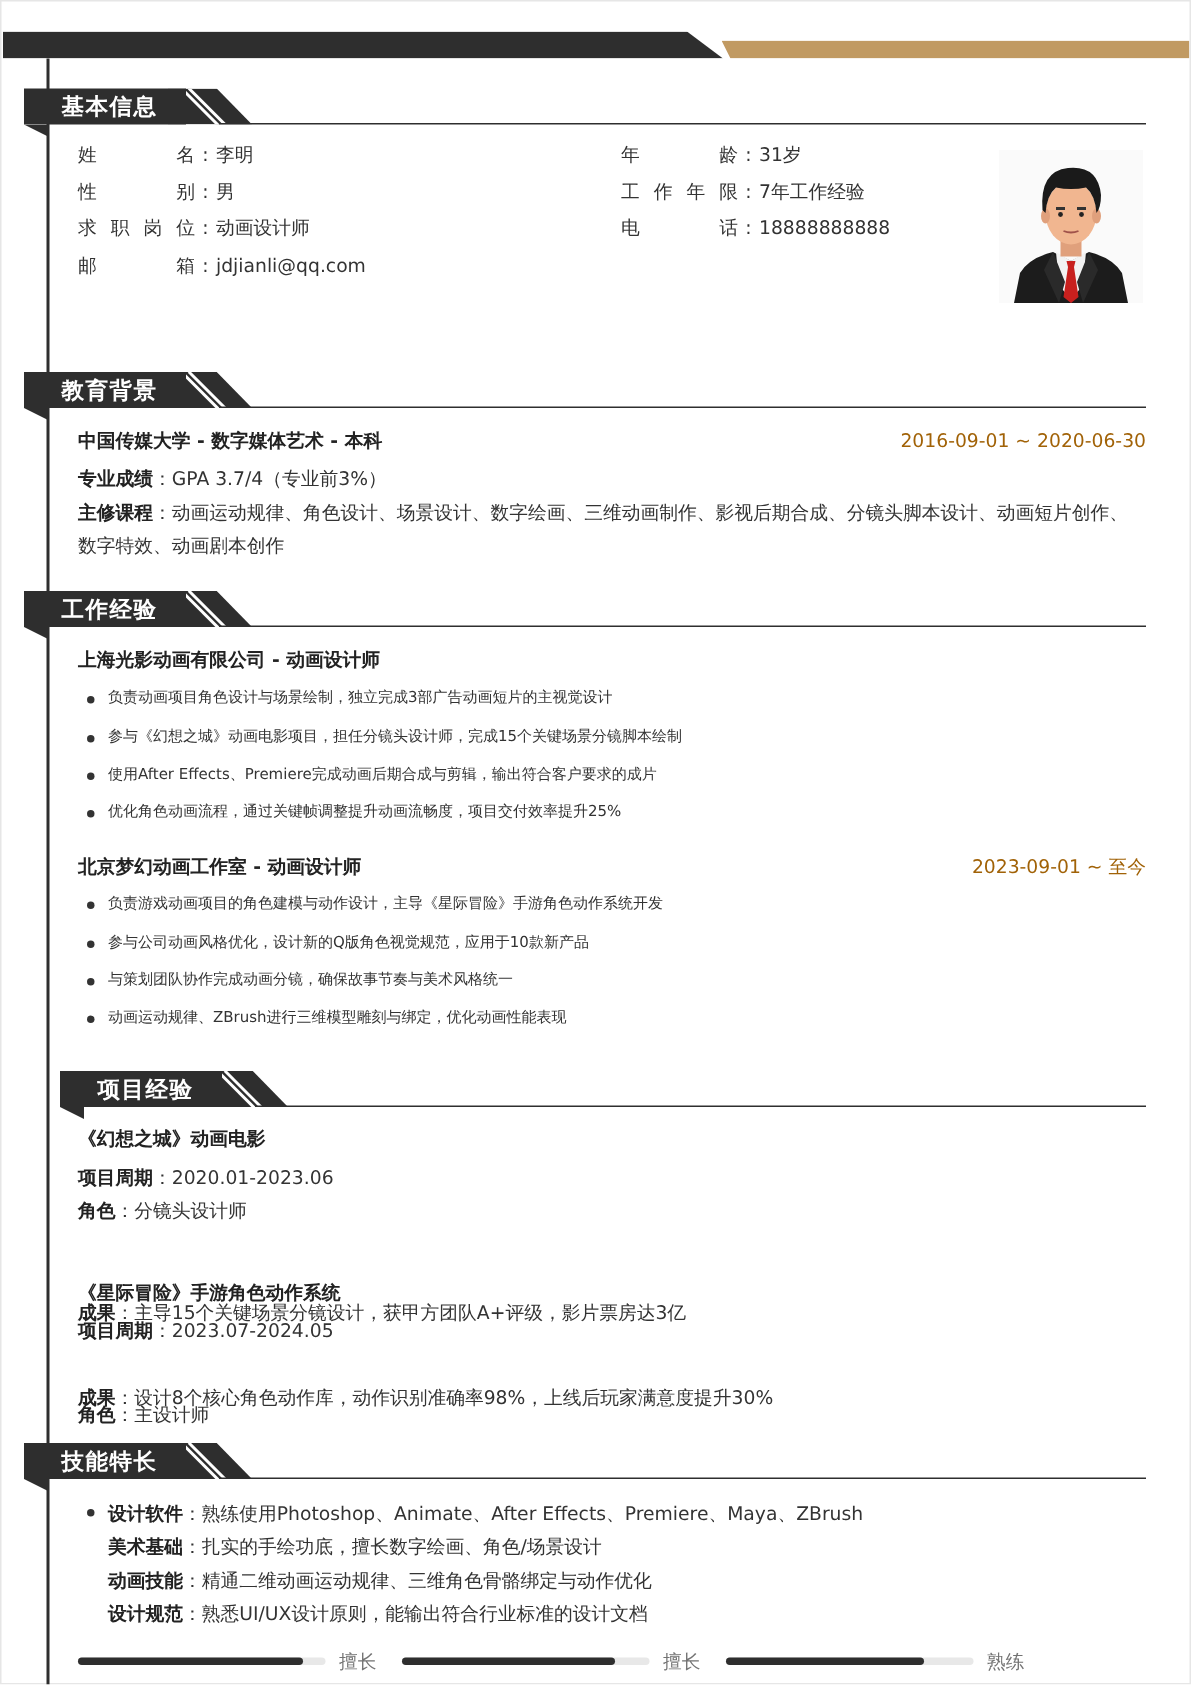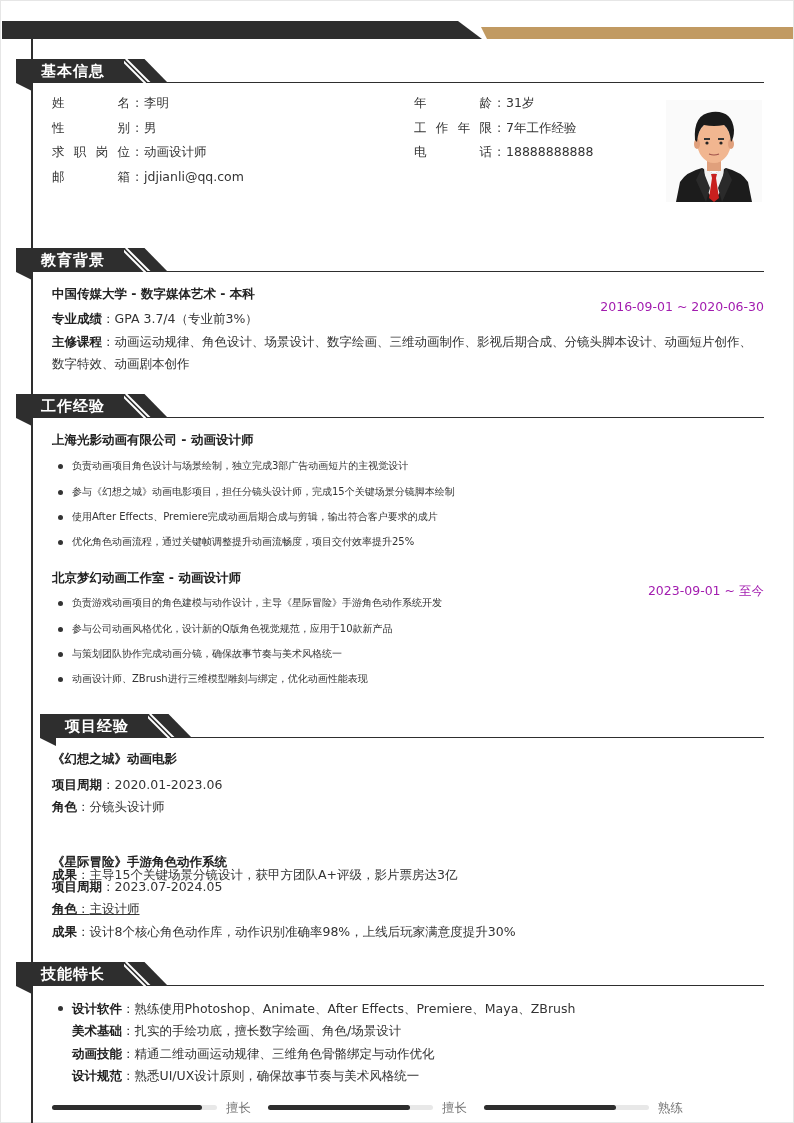--- a/index.html
+++ b/index.html
@@ -33,21 +33,21 @@
     
     .info-row { position: absolute; height: 20px; line-height: 20px; font-size: 12.5px; color: #333; white-space: nowrap; }
     .info-label { display: inline-block; width: 78px; text-align-last: justify; text-align: justify; }
     .info-colon { display: inline-block; width: 14px; text-align: center; }
     .info-val { display: inline-block; }
 
     .avatar { position: absolute; left: 666px; top: 100px; width: 96px; height: 102px; background: #fafafa; overflow: hidden; }
 
     .row { position: absolute; left: 52px; width: 712px; height: 22px; line-height: 22px; font-size: 12.5px; color: #333; white-space: nowrap; }
     .bold { font-weight: bold; color: #222; }
-    .date { position: absolute; right: 0; top: 13px; font-weight: normal; color: #a21caf; }
+    .date { position: absolute; right: 0; top: 0; font-weight: normal; color: #a16207; }
     .para { position: absolute; left: 52px; width: 700px; font-size: 12.5px; line-height: 22px; color: #333; }
 
     .bullet { position: absolute; left: 52px; width: 712px; height: 22px; line-height: 22px; font-size: 10px; padding-left: 20px; white-space: nowrap; }
     .bullet::before { content: ""; position: absolute; left: 6px; top: 9px; width: 5px; height: 5px; border-radius: 50%; background: #333; }
 
     .skill-row { position: absolute; left: 72px; height: 22px; line-height: 22px; font-size: 12.5px; white-space: nowrap; }
     .skill-dot { position: absolute; left: 58px; width: 5px; height: 5px; border-radius: 50%; background: #333; }
 
     .bar { position: absolute; height: 5px; border-radius: 3px; background: #e8e8e8; }
     .bar-fill { position: absolute; left: 0; top: 0; height: 5px; border-radius: 3px; background: #2e2e2e; }
@@ -170,21 +170,21 @@
 <div class="bullet" style="top:506px;">使用After Effects、Premiere完成动画后期合成与剪辑，输出符合客户要求的成片</div>
 <div class="bullet" style="top:531px;">优化角色动画流程，通过关键帧调整提升动画流畅度，项目交付效率提升25%</div>
 
 <div class="row" style="top:567px;">
   <span class="bold">北京梦幻动画工作室 - 动画设计师</span>
   <span class="date">2023-09-01 ~ 至今</span>
 </div>
 <div class="bullet" style="top:592px;">负责游戏动画项目的角色建模与动作设计，主导《星际冒险》手游角色动作系统开发</div>
 <div class="bullet" style="top:618px;">参与公司动画风格优化，设计新的Q版角色视觉规范，应用于10款新产品</div>
 <div class="bullet" style="top:643px;">与策划团队协作完成动画分镜，确保故事节奏与美术风格统一</div>
-<div class="bullet" style="top:668px;">动画设计师、ZBrush进行三维模型雕刻与绑定，优化动画性能表现</div>
+<div class="bullet" style="top:668px;">动画运动规律、ZBrush进行三维模型雕刻与绑定，优化动画性能表现</div>
 
 <div class="section" style="top:714px;padding-left:24px;">
   <div class="sec-head">
     <div class="sec-stripes">
         <span class="s1"></span>
         <span class="s2"></span>
       </div>
     <div class="sec-tab">项目经验</div>
     <div class="sec-fold"></div>
     <div class="sec-line"></div>
@@ -203,21 +203,21 @@
 <div class="row" style="top:818px;margin-top:46px;">
   <span class="bold">成果</span><span>：</span><span>主导15个关键场景分镜设计，获甲方团队A+评级，影片票房达3亿</span>
 </div>
 
 <div class="row" style="top:851px;">
   <span class="bold">《星际冒险》手游角色动作系统</span>
 </div>
 <div class="row" style="top:876px;">
   <span class="bold">项目周期</span><span>：</span><span>2023.07-2024.05</span>
 </div>
-<div class="row" style="top:898px;text-decoration:underline;">
+<div class="row" style="top:932px;">
   <span class="bold">角色</span><span>：</span><span>主设计师</span>
 </div>
 <div class="row" style="top:921px;">
   <span class="bold">成果</span><span>：</span><span>设计8个核心角色动作库，动作识别准确率98%，上线后玩家满意度提升30%</span>
 </div>
 
 <div class="section" style="top:962px;">
   <div class="sec-head">
     <div class="sec-stripes">
         <span class="s1"></span>
@@ -233,21 +233,21 @@
 <div class="skill-row" style="top:998px;">
   <span class="bold">设计软件</span><span>：</span><span>熟练使用Photoshop、Animate、After Effects、Premiere、Maya、ZBrush</span>
 </div>
 <div class="skill-row" style="top:1020px;text-align:right;">
   <span class="bold">美术基础</span><span>：</span><span>扎实的手绘功底，擅长数字绘画、角色/场景设计</span>
 </div>
 <div class="skill-row" style="top:1043px;">
   <span class="bold">动画技能</span><span>：</span><span>精通二维动画运动规律、三维角色骨骼绑定与动作优化</span>
 </div>
 <div class="skill-row" style="top:1065px;">
-  <span class="bold">设计规范</span><span>：</span><span>熟悉UI/UX设计原则，确保故事节奏与美术风格统一</span>
+  <span class="bold">设计规范</span><span>：</span><span>熟悉UI/UX设计原则，能输出符合行业标准的设计文档</span>
 </div>
 
 <div class="bar" style="left:52px; top:1105px; width:165px;">
   <div class="bar-fill" style="width:150px;"></div>
 </div>
 <div class="bar-label" style="left:226px; top:1100px;">擅长</div>
 
 <div class="bar" style="left:268px; top:1105px; width:165px;">
   <div class="bar-fill" style="width:142px;"></div>
 </div>

